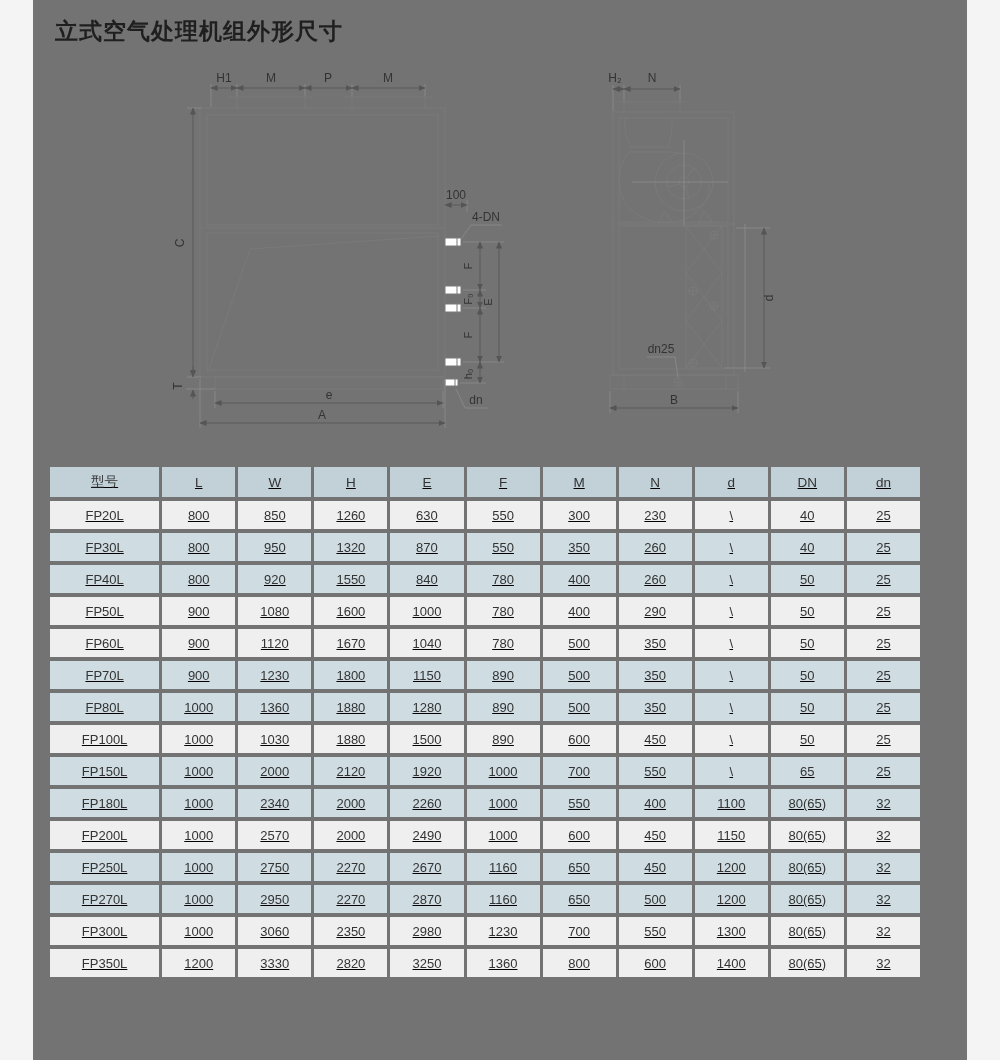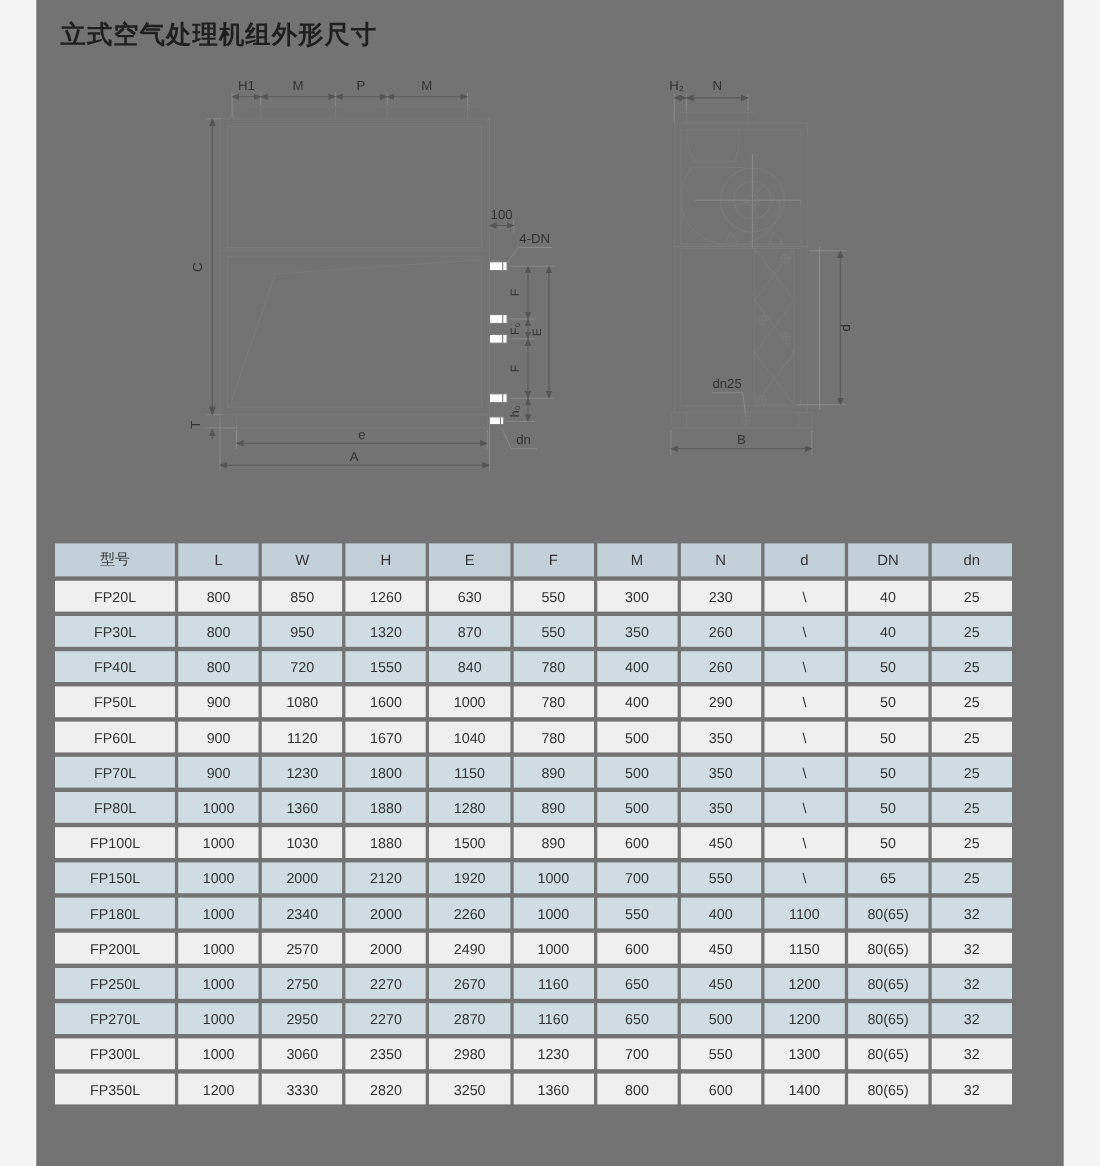--- a/index.html
+++ b/index.html
@@ -40,22 +40,23 @@
   svg{display:block;}
   .dl{stroke:#7a7a7a;stroke-width:1;fill:none;}
   .dlw{stroke:#7a7a7a;stroke-width:1;fill:#ffffff;}
   .dim{stroke:#5a5a5a;stroke-width:1;fill:none;}
   .ext{stroke:#8d8d8d;stroke-width:0.8;fill:none;}
   .lbl{font-size:12px;fill:#333;font-family:"Liberation Sans","DejaVu Sans",sans-serif;}
   .lbl-s{font-size:11px;fill:#333;font-family:"Liberation Sans","DejaVu Sans",sans-serif;}
   .table-wrap{
     position:absolute;
     left:14px;
-    top:490px;
+    top:463px;
     width:876px;
+    text-decoration:underline;
   }
   table{
     width:876px;
     border-collapse:separate;
     border-spacing:3px 4px;
     table-layout:fixed;
   }
   th{
     background:var(--header-bg);
     font-weight:normal;
@@ -353,21 +354,21 @@
             <td>550</td>
             <td>350</td>
             <td>260</td>
             <td>\</td>
             <td>40</td>
             <td>25</td>
           </tr>
           <tr class="shaded">
             <td>FP40L</td>
             <td>800</td>
-            <td>720</td>
+            <td>920</td>
             <td>1550</td>
             <td>840</td>
             <td>780</td>
             <td>400</td>
             <td>260</td>
             <td>\</td>
             <td>50</td>
             <td>25</td>
           </tr>
           <tr class="light">

